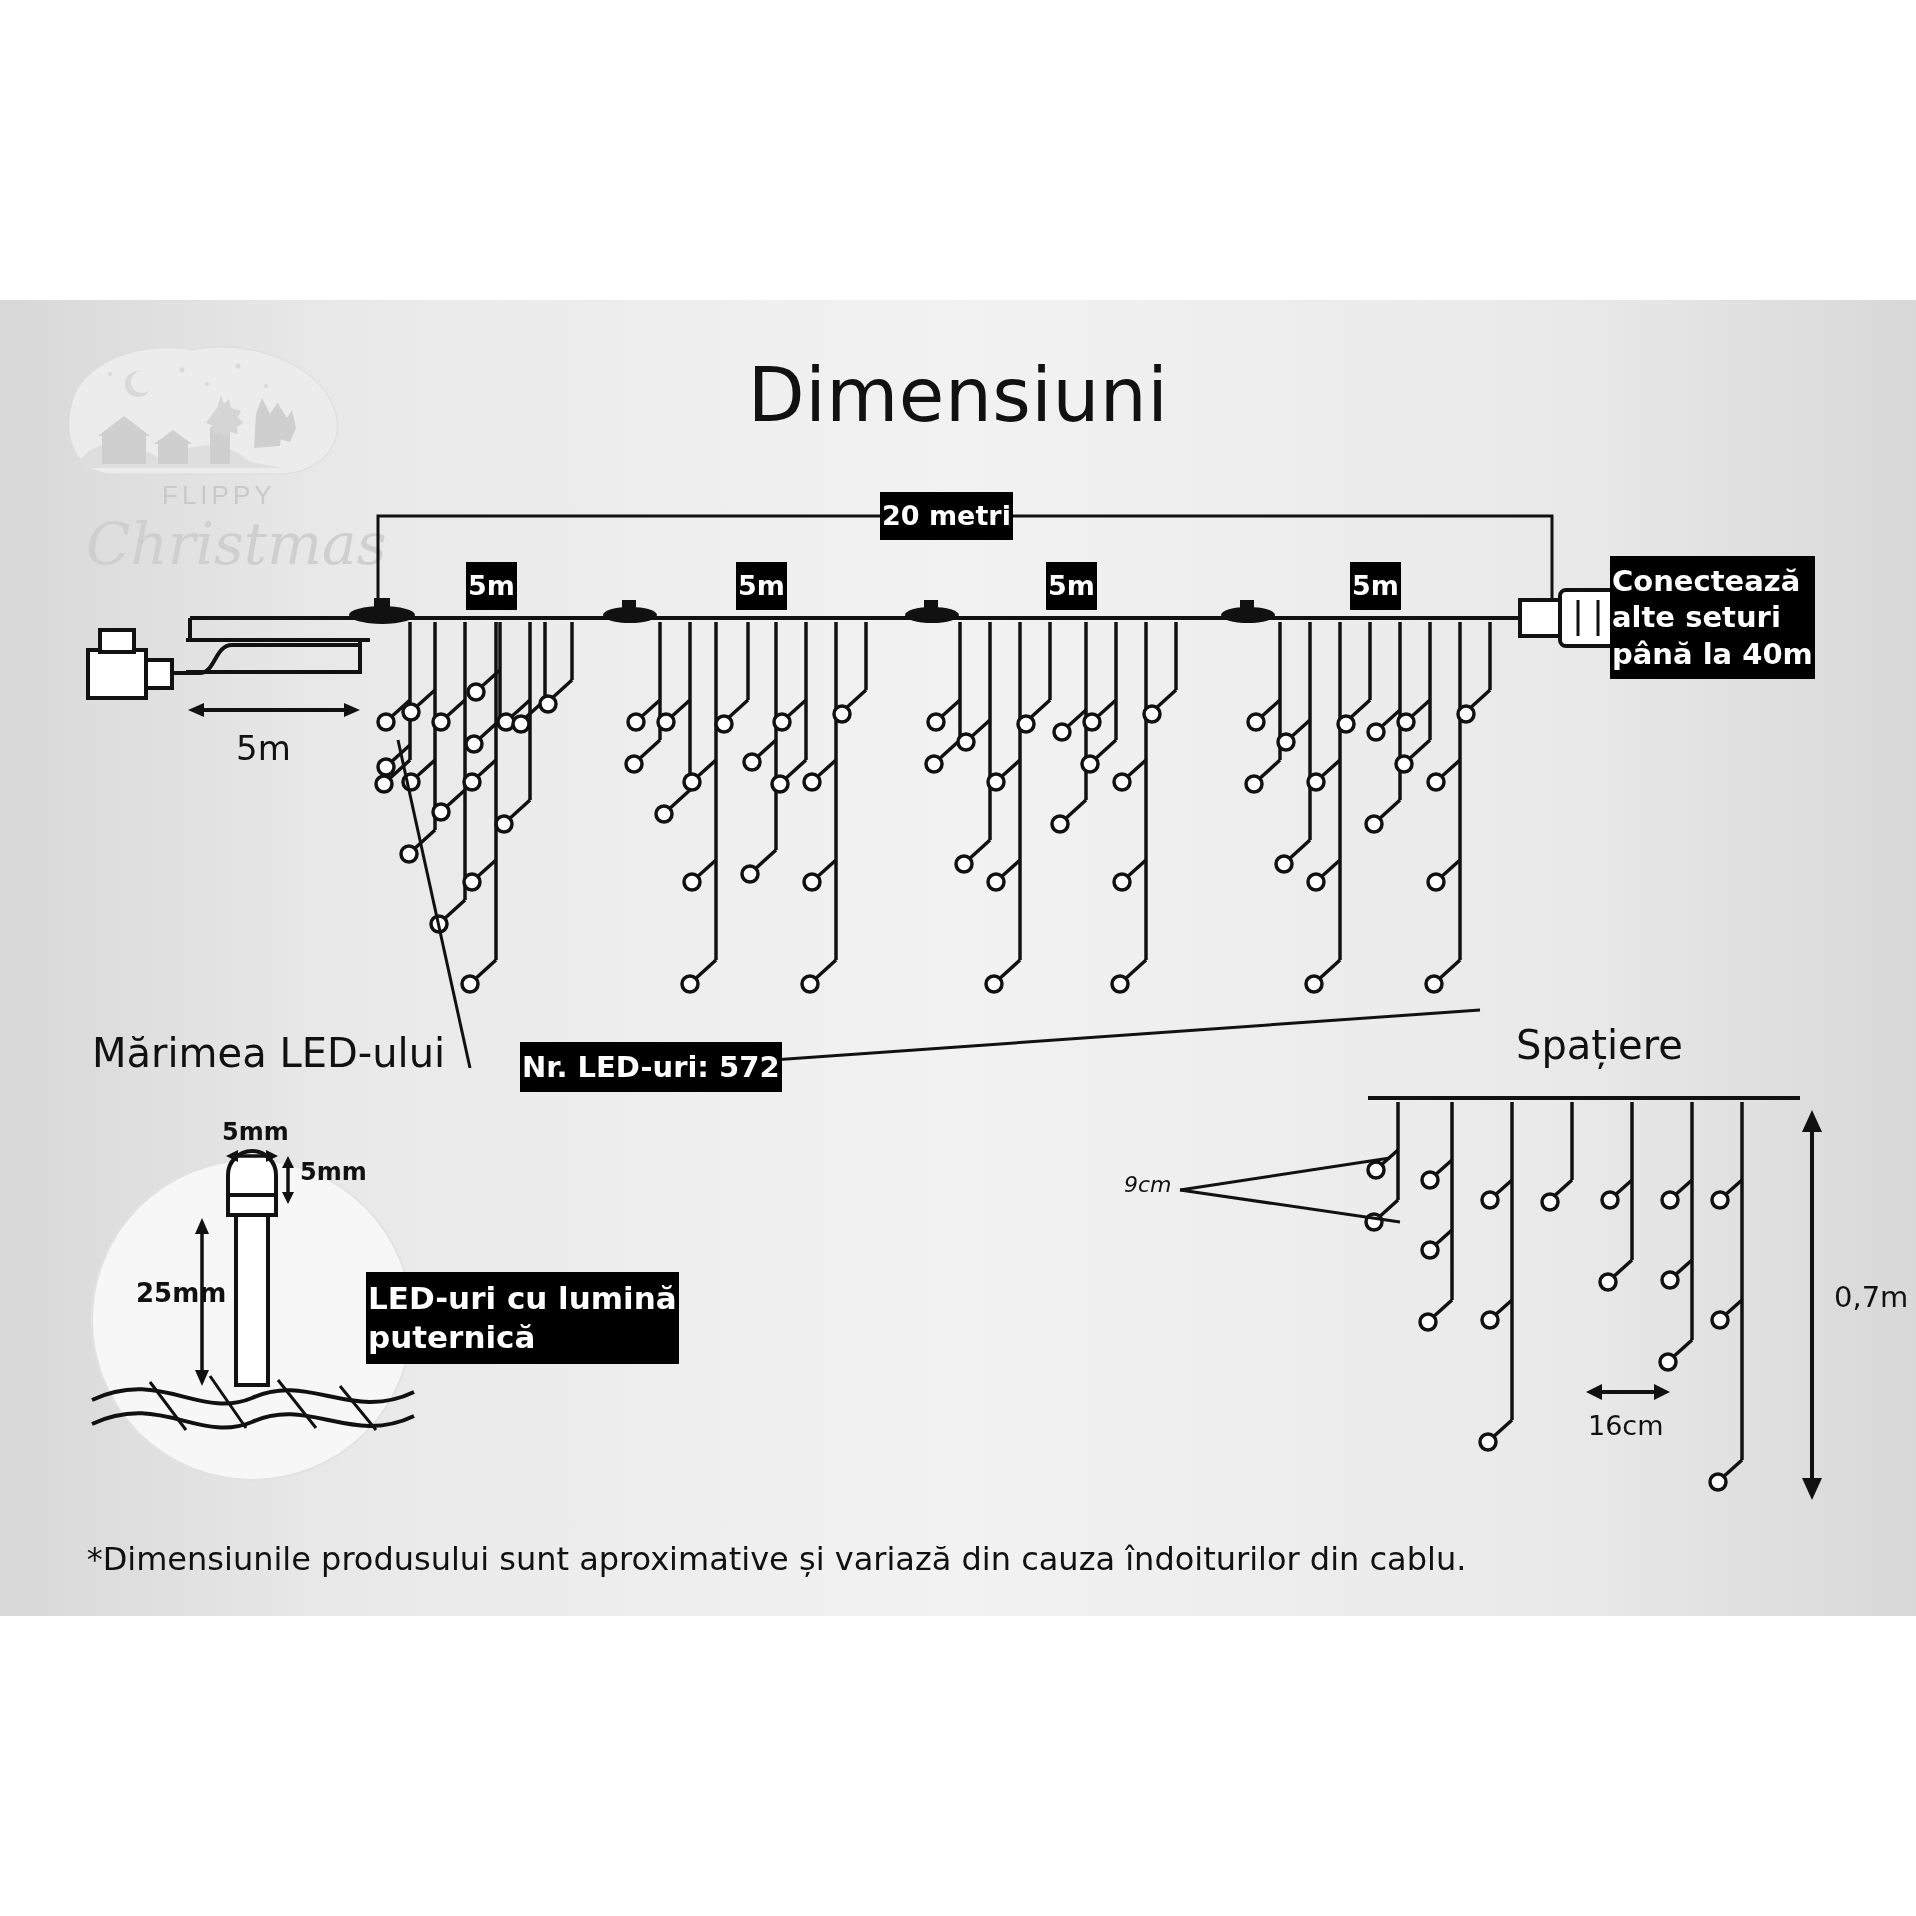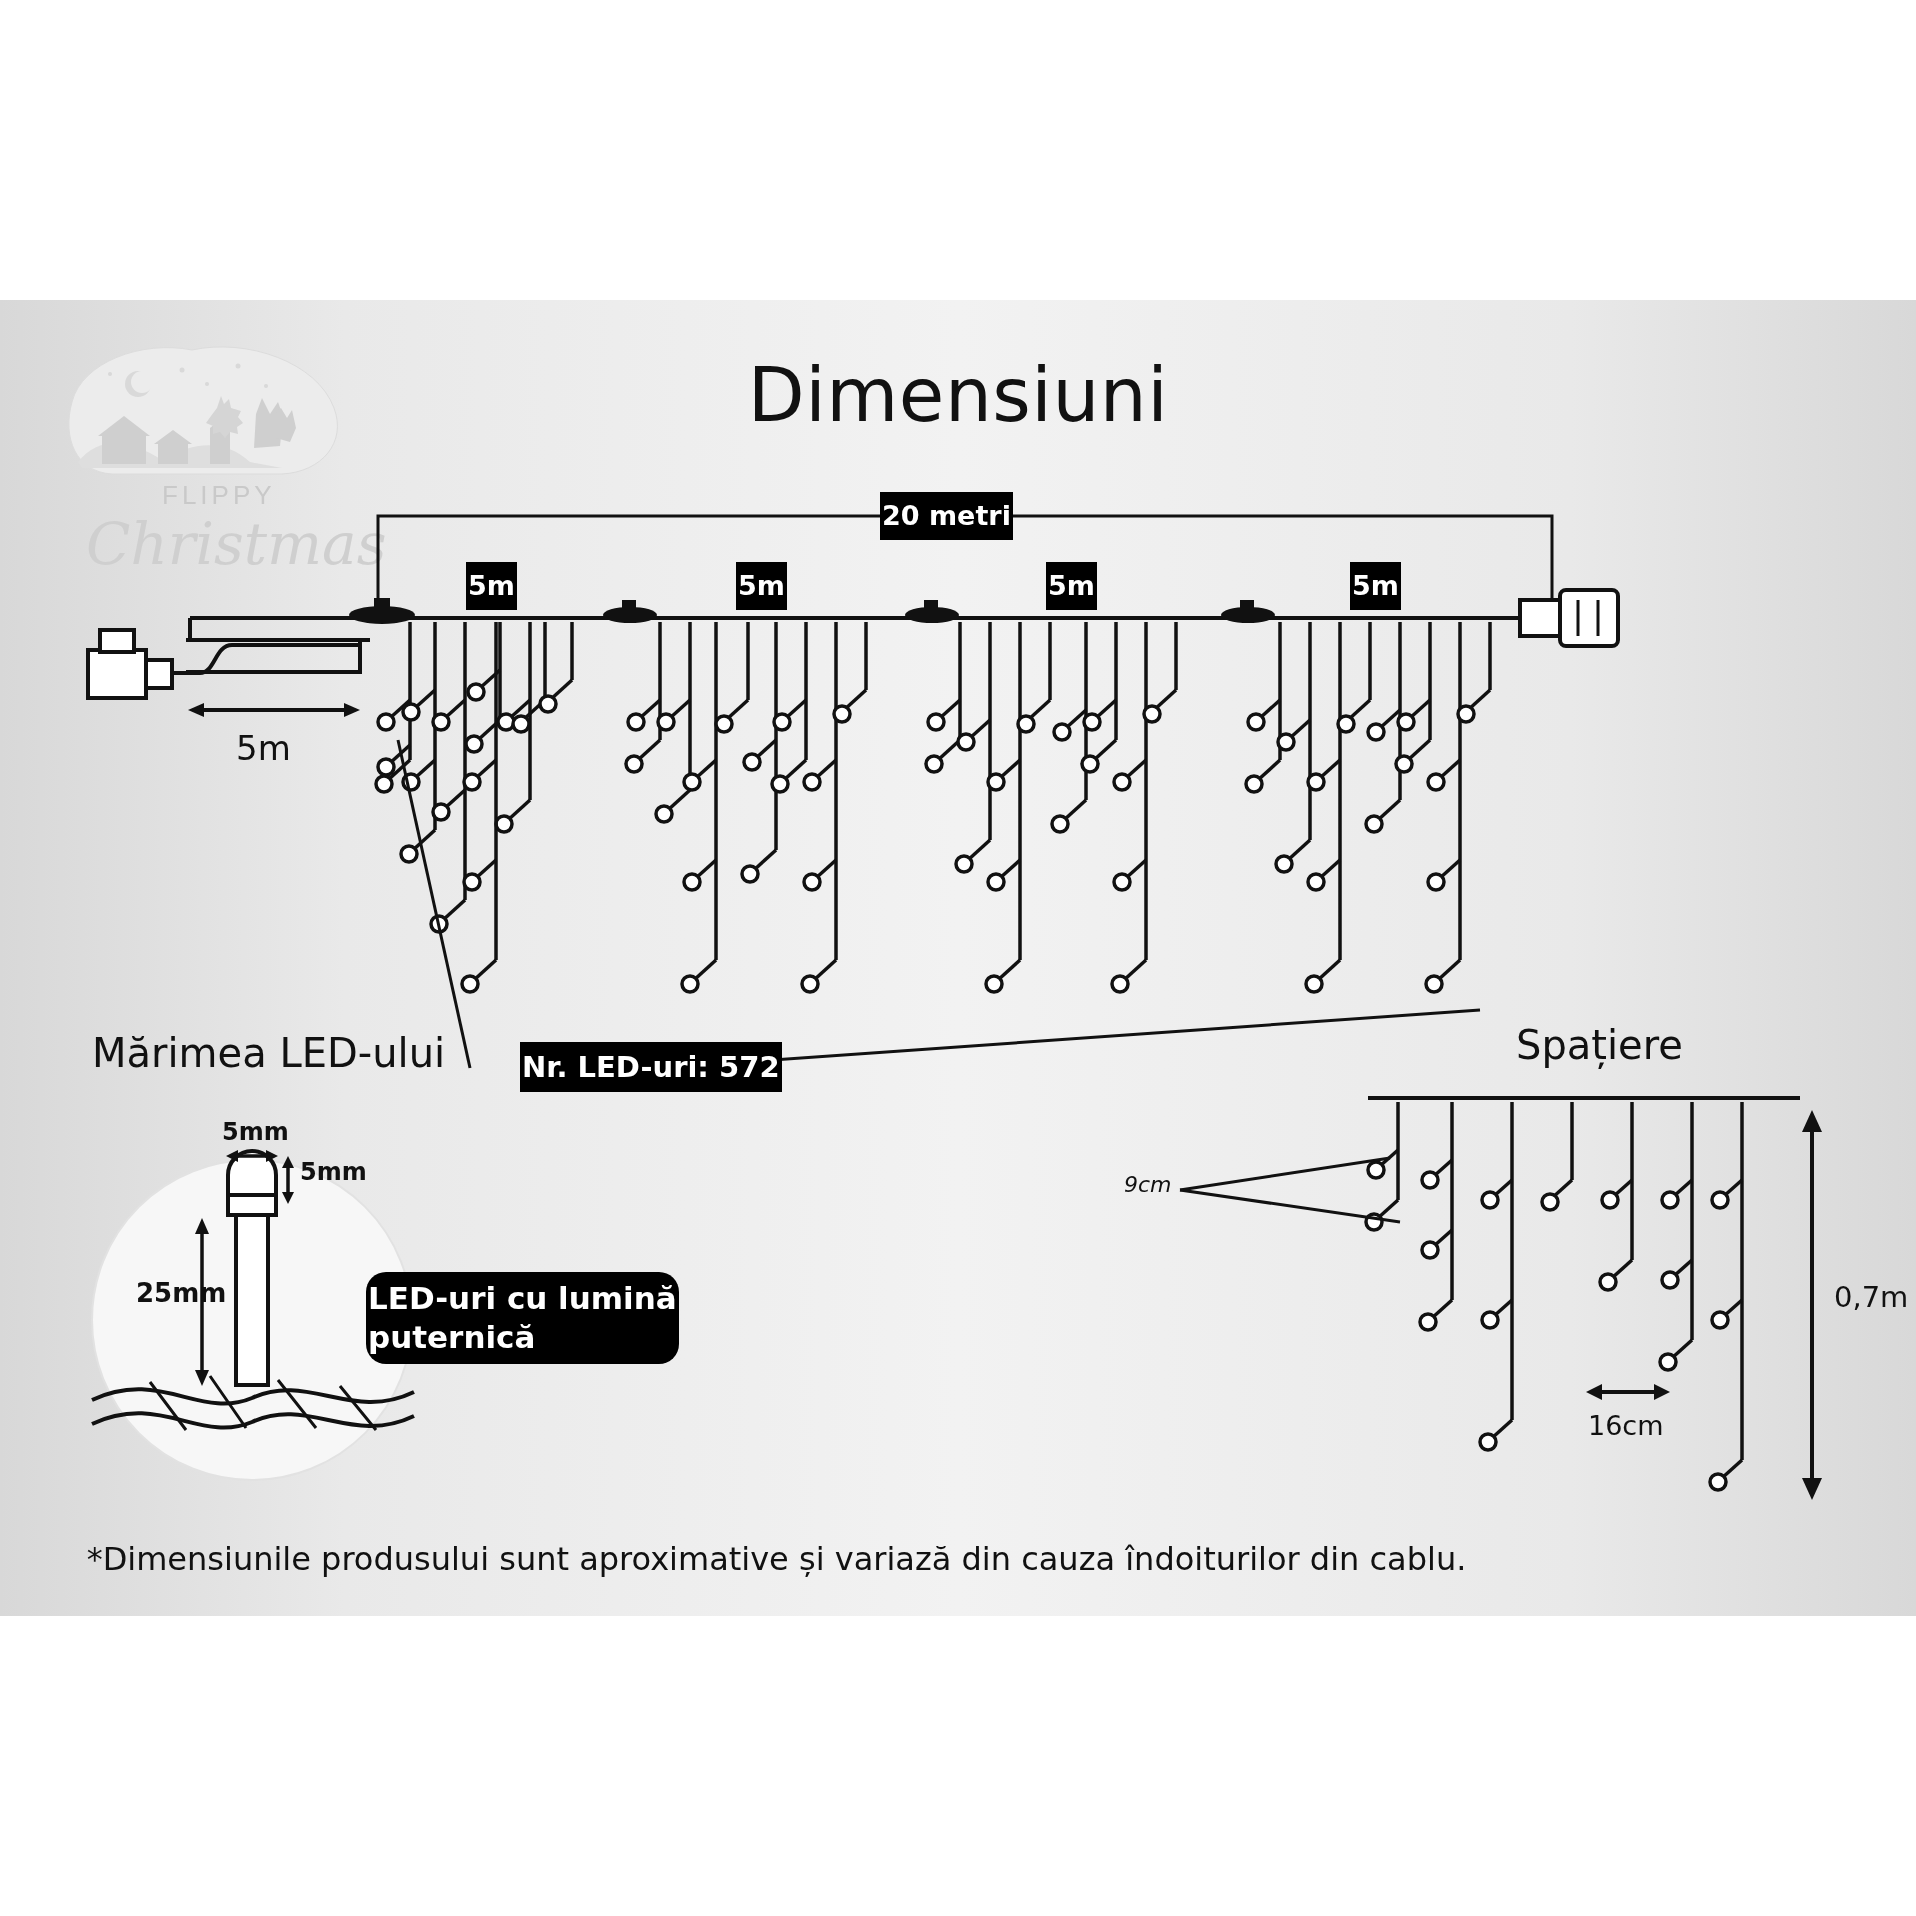--- a/index.html
+++ b/index.html
@@ -459,31 +459,36 @@
     </g>
   </svg>
 
   <div class="chip center" style="left:880px; top:492px;">20 metri</div>
 
   <div class="chip center" style="left:466px; top:562px;">5m</div>
   <div class="chip center" style="left:736px; top:562px;">5m</div>
   <div class="chip center" style="left:1046px; top:562px;">5m</div>
   <div class="chip center" style="left:1350px; top:562px;">5m</div>
 
+  <div class="chip" style="left:1610px; top:556px; font-size:29px;">
+    <div>Conectează</div>
+    <div>alte seturi</div>
+    <div>până la 40m</div>
+  </div>
 
   <div class="lbl" style="left:236px; top:728px; font-size:34px;">5m</div>
 
   <div class="chip" style="left:520px; top:1042px; font-size:29px;">Nr. LED-uri: 572</div>
 
   <div class="lbl" style="left:92px; top:1030px; font-size:40px;">Mărimea LED-ului</div>
   <div class="lbl" style="left:222px; top:1118px; font-size:24px; font-weight:bold;">5mm</div>
   <div class="lbl" style="left:300px; top:1158px; font-size:24px; font-weight:bold;">5mm</div>
   <div class="lbl" style="left:136px; top:1278px; font-size:26px; font-weight:bold;">25mm</div>
 
-  <div class="chip" style="left:366px; top:1272px; font-size:31px;border-radius:20px;">
+  <div class="chip" style="left:366px; top:1272px; font-size:31px;">
     <div>LED-uri cu lumină</div>
     <div>puternică</div>
   </div>
 
   <div class="lbl" style="left:1516px; top:1022px; font-size:40px;">Spațiere</div>
   <div class="lbl" style="left:1124px; top:1172px; font-size:22px;font-style:italic;">9cm</div>
   <div class="lbl" style="left:1588px; top:1410px; font-size:27px;">16cm</div>
   <div class="lbl" style="left:1834px; top:1280px; font-size:29px;">0,7m</div>
 
   <div id="footnote">*Dimensiunile produsului sunt aproximative și variază din cauza îndoiturilor din cablu.</div>

